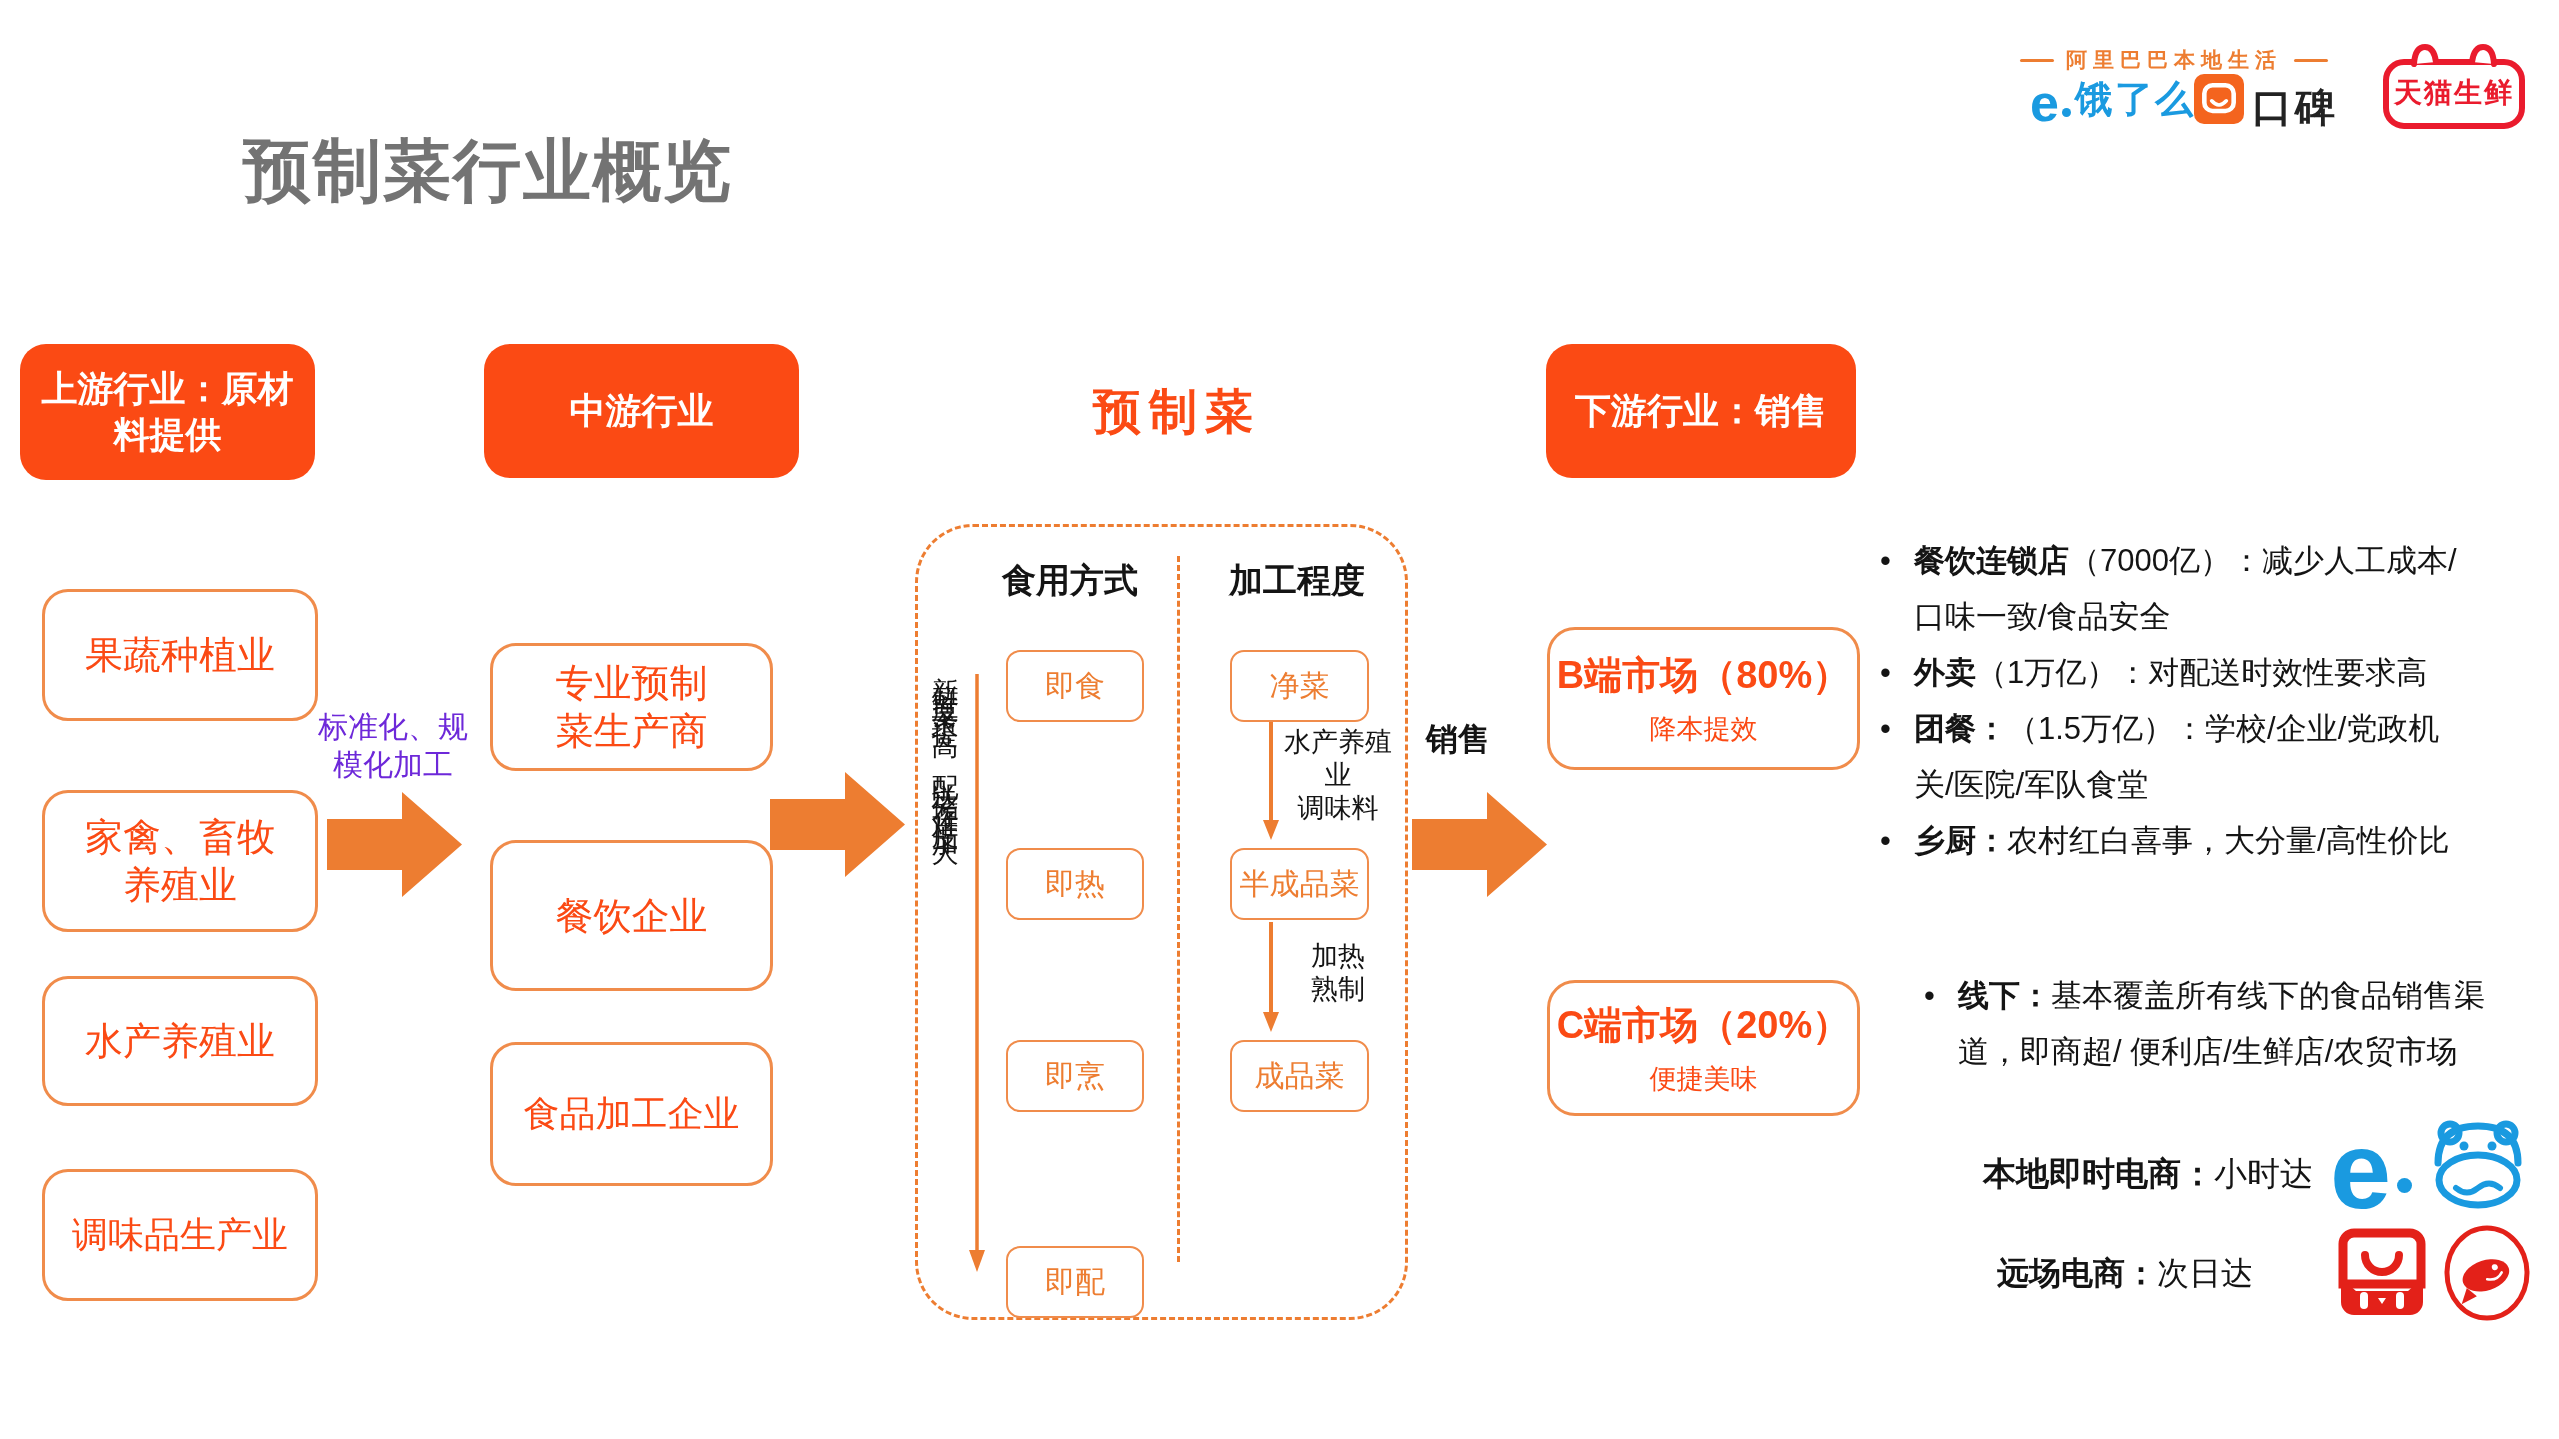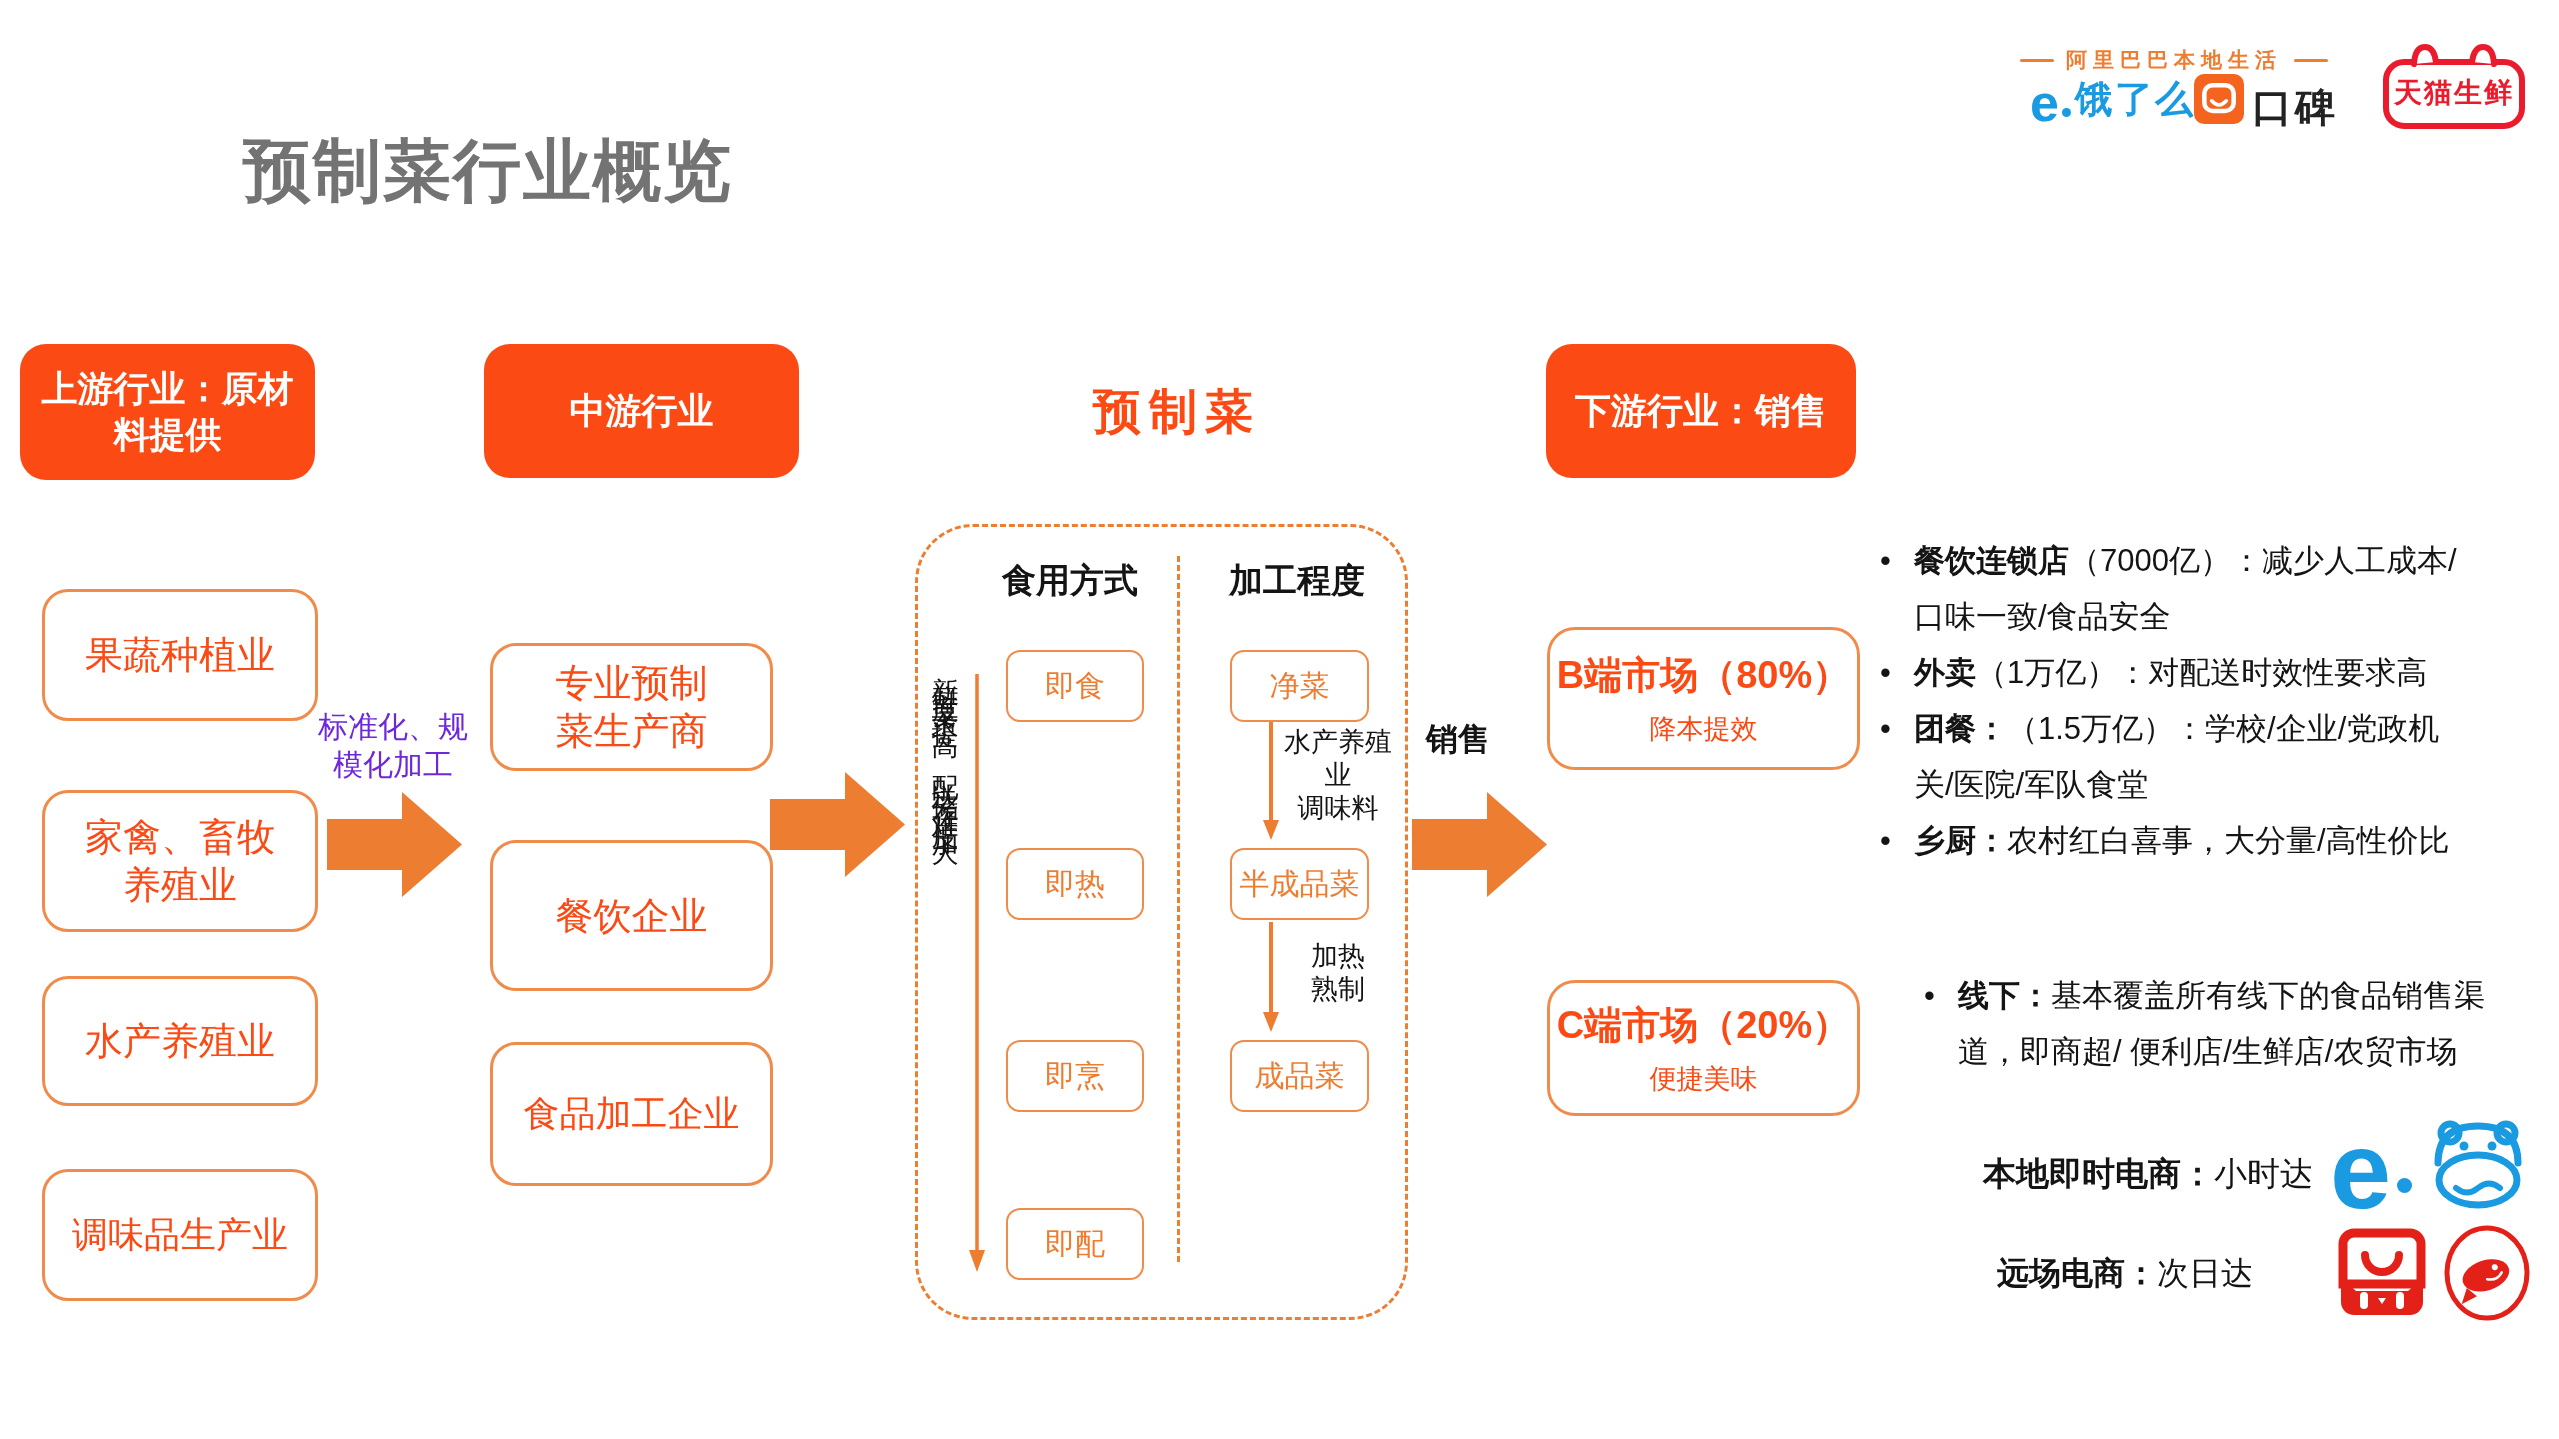--- a/index.html
+++ b/index.html
@@ -117,21 +117,21 @@
 
   <div class="abs axis-text" style="left:930px;top:655px;height:625px;">新鲜度要求提高，配送储存难度加大</div>
   <svg class="abs" style="left:968px;top:674px;" width="18" height="600" viewBox="0 0 18 600">
     <line x1="9" y1="0" x2="9" y2="578" stroke="#ed7d31" stroke-width="3.5"></line>
     <path d="M1 576 H17 L9 598 Z" fill="#ed7d31"></path>
   </svg>
 
   <div class="abs mini-box" style="left:1006px;top:650px;width:134px;height:68px;">即食</div>
   <div class="abs mini-box" style="left:1006px;top:848px;width:134px;height:68px;">即热</div>
   <div class="abs mini-box" style="left:1006px;top:1040px;width:134px;height:68px;">即烹</div>
-  <div class="abs mini-box" style="left:1006px;top:1208px;width:134px;height:68px;">即配</div>
+  <div class="abs mini-box" style="left:1006px;top:1246px;width:134px;height:68px;">即配</div>
 
   <div class="abs mini-box" style="left:1230px;top:650px;width:135px;height:68px;">净菜</div>
   <svg class="abs" style="left:1261px;top:722px;" width="20" height="120" viewBox="0 0 20 120">
     <line x1="10" y1="0" x2="10" y2="100" stroke="#ed7d31" stroke-width="4"></line>
     <path d="M2 98 H18 L10 118 Z" fill="#ed7d31"></path>
   </svg>
   <div class="abs step-label" style="left:1282px;top:726px;width:112px;">水产养殖业
 调味料</div>
   <div class="abs mini-box" style="left:1230px;top:848px;width:135px;height:68px;">半成品菜</div>
   <svg class="abs" style="left:1261px;top:922px;" width="20" height="112" viewBox="0 0 20 112">

